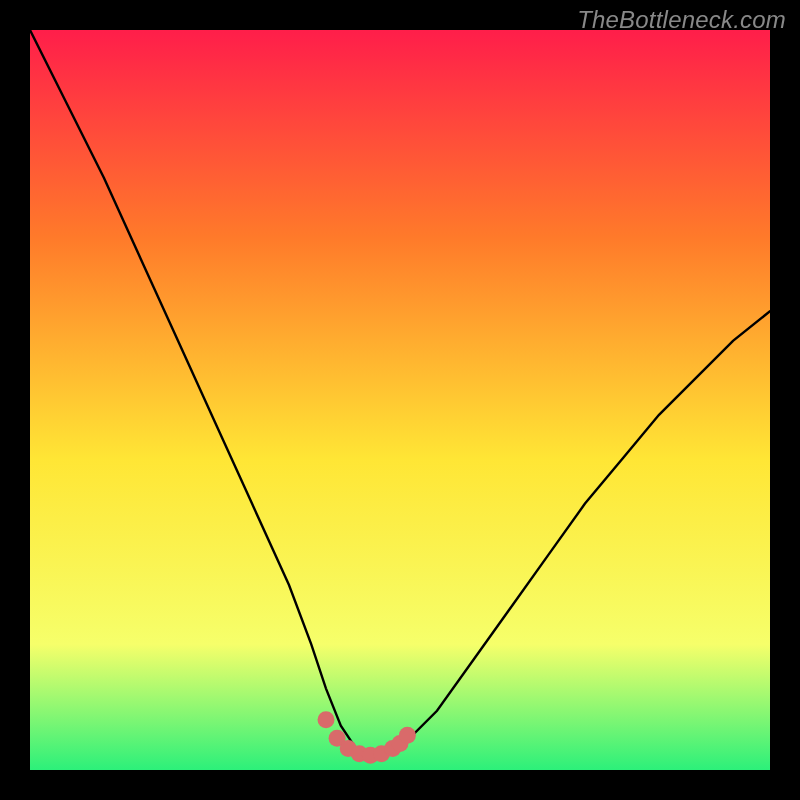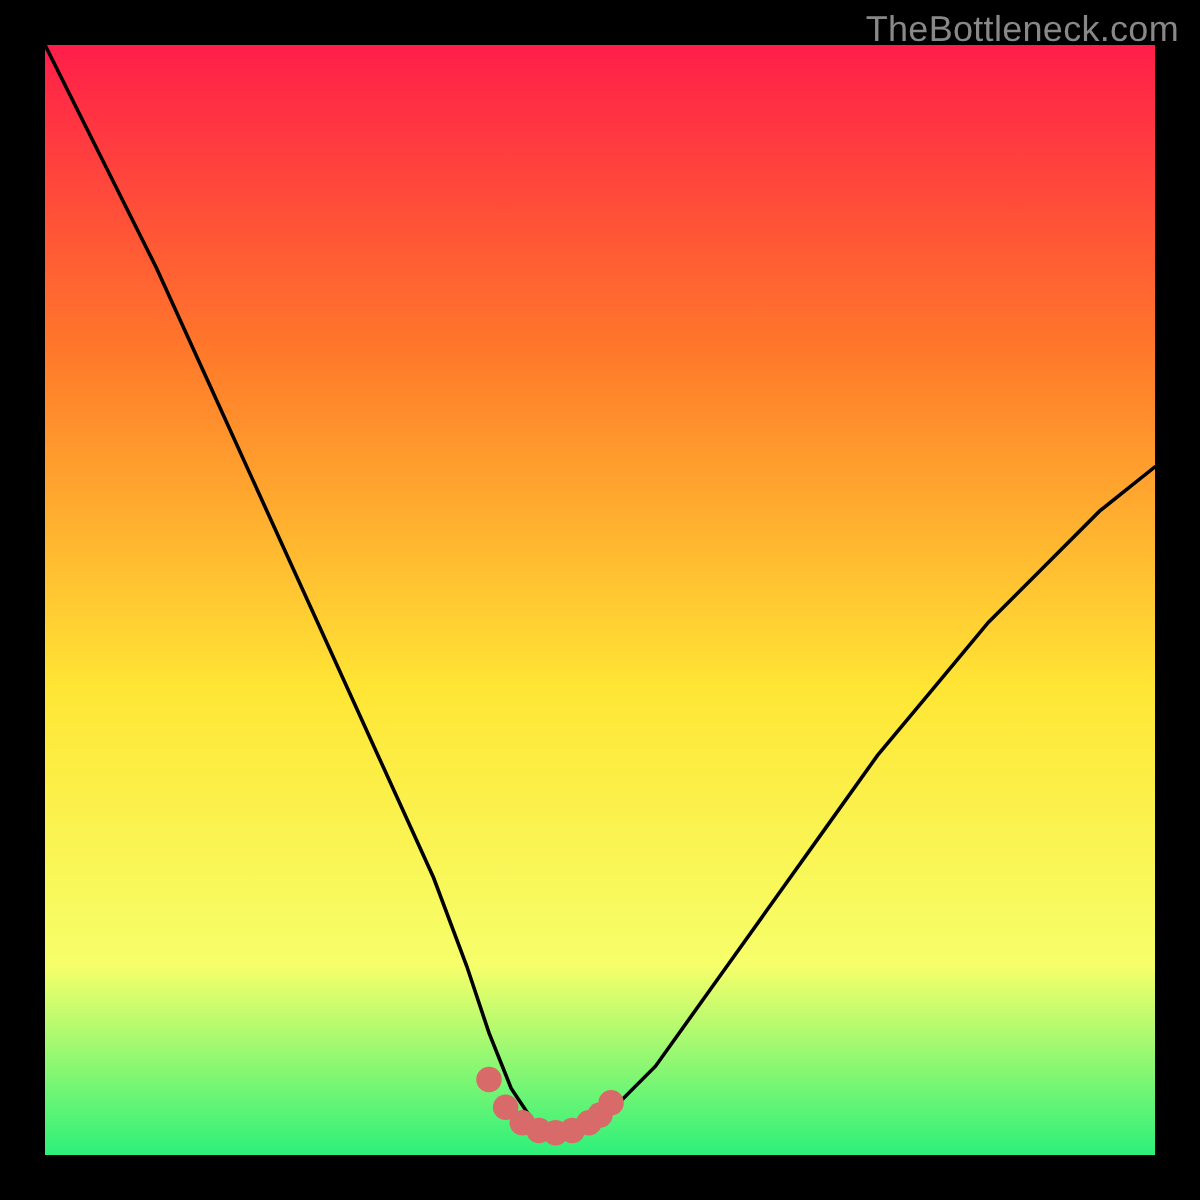--- a/index.html
+++ b/index.html
@@ -10,20 +10,21 @@
     background: #000;
     overflow: hidden;
   }
   .frame {
     position: absolute;
     left: 0;
     top: 0;
     width: 800px;
     height: 800px;
     background: #000;
+    font-style: italic;
   }
   .plot {
     position: absolute;
     left: 30px;
     top: 30px;
     width: 740px;
     height: 740px;
     overflow: hidden;
   }
   .watermark {

